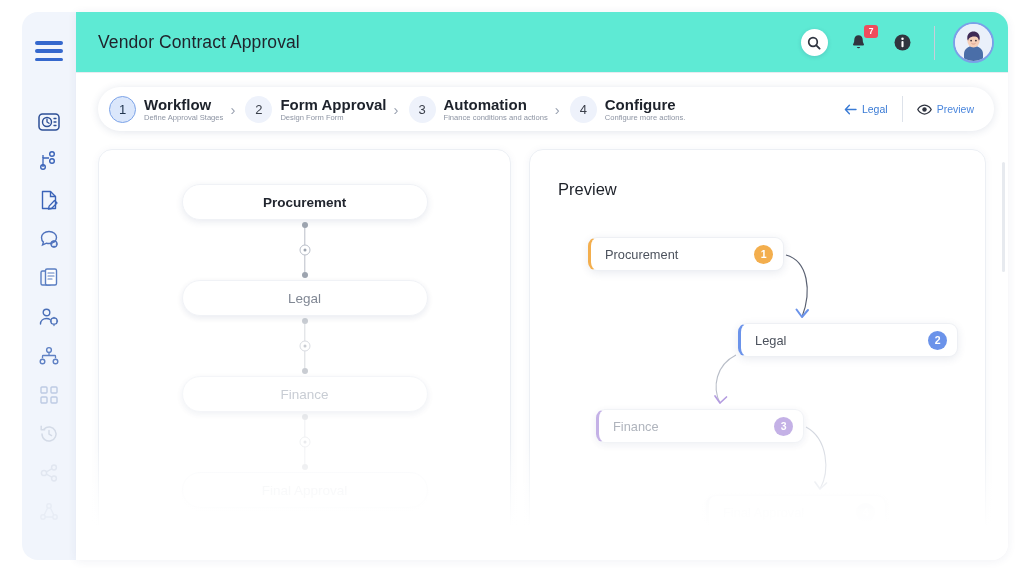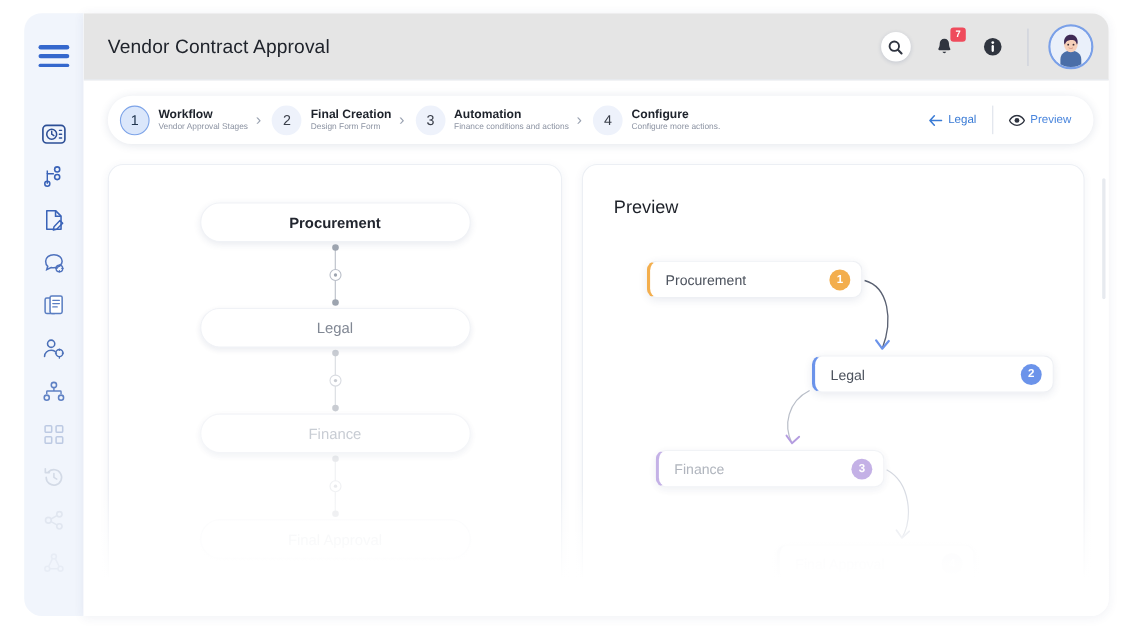--- a/index.html
+++ b/index.html
@@ -37,21 +37,21 @@
     width: 932px; height: 548px;
     background: #ffffff;
     border-top-right-radius: 16px;
     border-bottom-right-radius: 16px;
     box-shadow: 0 1px 10px rgba(40,60,110,0.07);
     overflow: hidden;
   }
   .topbar {
     position: relative; height: 61px;
     border-bottom: 1px solid #e8ebf1;
-    background: #e5e5e5;
+    background: #5eead4;
     display: flex; align-items: center;
   }
   .page-title {
     margin-left: 22px;
     font-size: 17.5px; color: #20242c; font-weight: 400; letter-spacing: .1px;
   }
   .topbar-right {
     position: absolute; right: 14px; top: 0; height: 61px;
     display: flex; align-items: center; gap: 16px;
   }
@@ -88,21 +88,21 @@
     padding-left: 8px; padding-right: 6px;
   }
   .step { display: flex; align-items: center; gap: 8px; padding: 0 3px; cursor: pointer; }
   .step-num {
     width: 27px; height: 27px; border-radius: 50%;
     display: flex; align-items: center; justify-content: center;
     font-size: 13px; color: #3a3f4a; background: #eef2fb;
   }
   .step.active .step-num { background: #dbe7fb; border: 1.4px solid #7ca3e8; color: #22364f; }
   .step-txt { line-height: 1.15; }
-  .step-title { font-size: 11px; font-weight: 700; color: #1d222b; white-space: nowrap; }
+  .step-title { font-size: 15px; font-weight: 700; color: #1d222b; white-space: nowrap; }
   .step-sub { font-size: 7.6px; color: #8d94a3; white-space: nowrap; margin-top: 1px; }
   .chev { color: #9aa2b1; font-size: 15px; margin: 0 7px 0 4px; user-select: none; }
   .stepper-actions { margin-left: auto; display: flex; align-items: center; height: 100%; }
   .back-btn, .preview-btn {
     display: flex; align-items: center; gap: 5px;
     font-size: 10.5px; color: #3a7bd5; cursor: pointer; padding: 0 14px;
   }
   .preview-btn { color: #4a86dd; }
   .action-divider { width: 1px; height: 26px; background: #dde2ea; }
 
@@ -329,29 +329,29 @@
       </div>
     </div>
 
     <div class="stepper-wrap">
       <div class="stepper">
 
         <div class="step active">
           <div class="step-num">1</div>
           <div class="step-txt">
             <div class="step-title">Workflow</div>
-            <div class="step-sub">Vendor Approval Stages</div>
+            <div class="step-sub">Define Approval Stages</div>
           </div>
         </div>
         <div class="chev">›</div>
 
         <div class="step">
           <div class="step-num">2</div>
           <div class="step-txt">
-            <div class="step-title">Final Creation</div>
+            <div class="step-title">Form Approval</div>
             <div class="step-sub">Design Form Form</div>
           </div>
         </div>
         <div class="chev">›</div>
 
         <div class="step">
           <div class="step-num">3</div>
           <div class="step-txt">
             <div class="step-title">Automation</div>
             <div class="step-sub">Finance conditions and actions</div>

